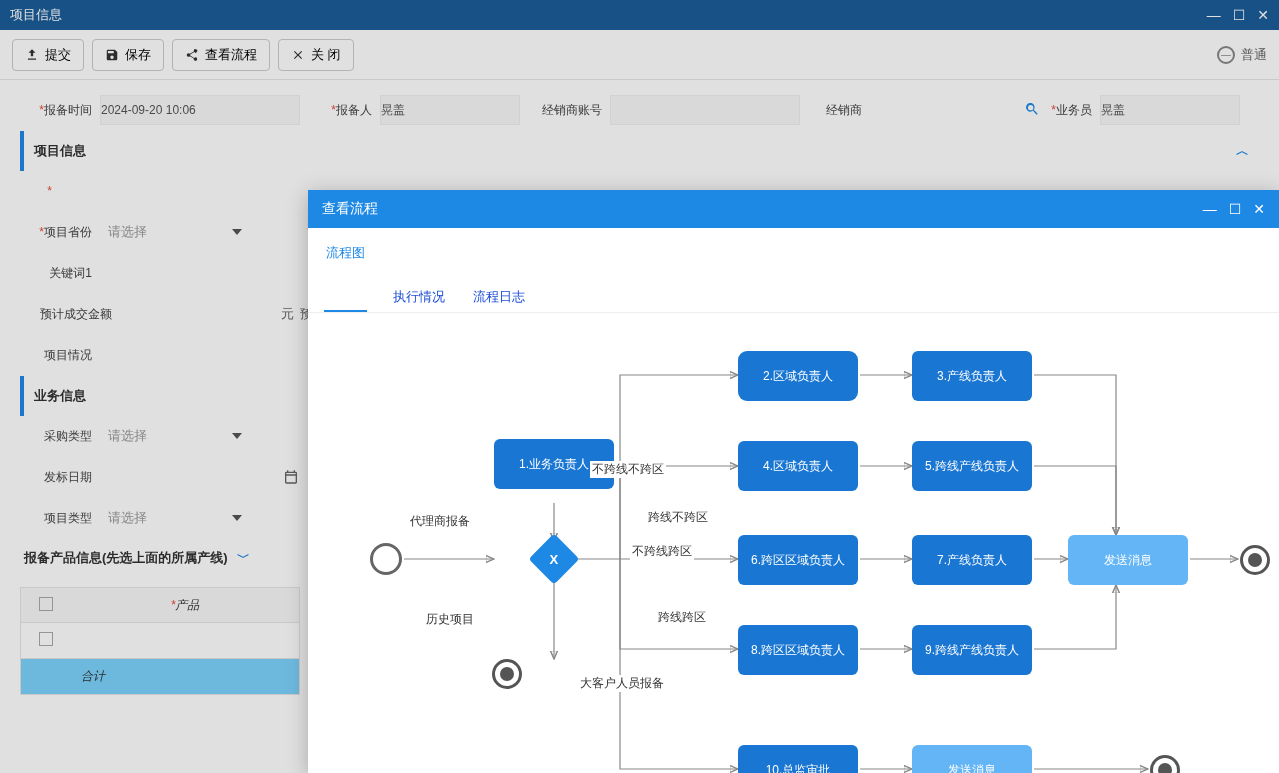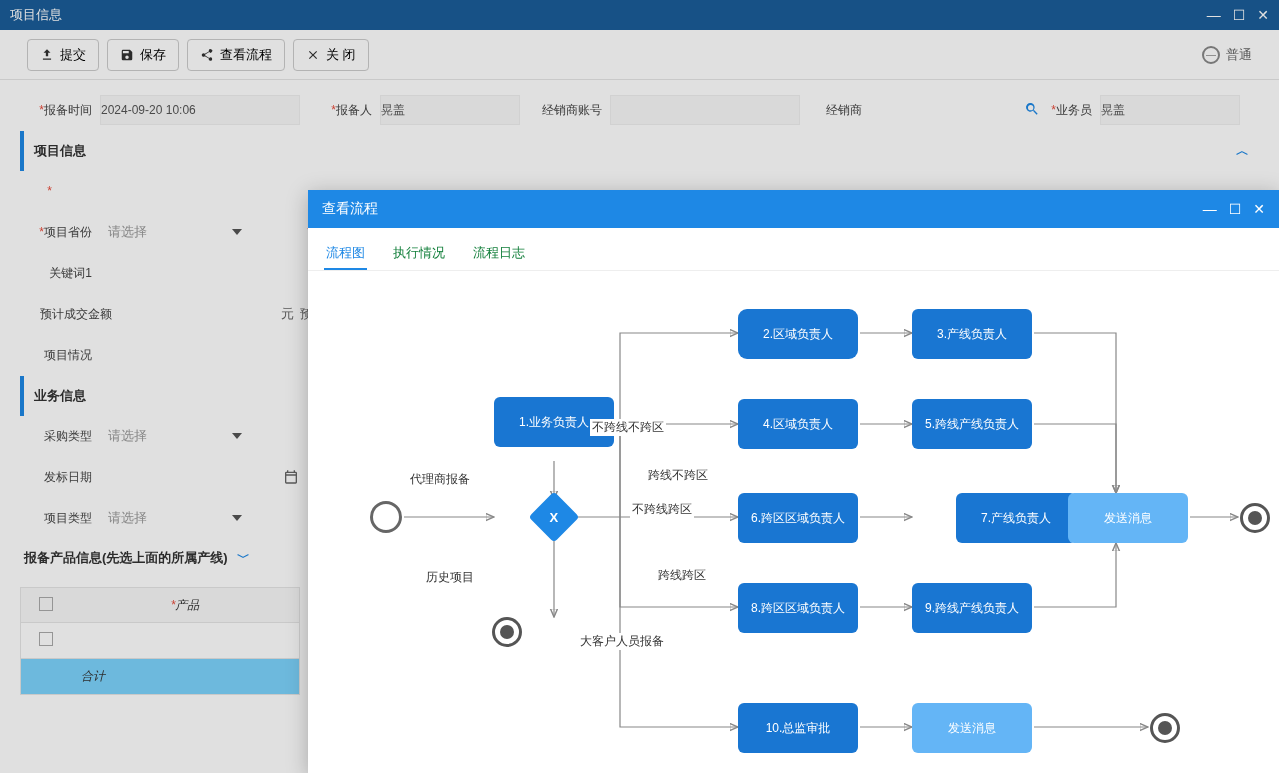--- a/index.html
+++ b/index.html
@@ -4,21 +4,21 @@
 <style>
 * { box-sizing: border-box; margin: 0; padding: 0; }
 body { font-family: "Microsoft YaHei", Arial, sans-serif; font-size: 13px; color: #333; background: #fff; overflow: hidden; width: 1279px; height: 773px; position: relative; }
 
 
 .main-window { width: 100%; height: 100%; display: flex; flex-direction: column; }
 .titlebar { background: #1b5d99; color: #fff; height: 30px; display: flex; align-items: center; padding: 0 10px; justify-content: space-between; }
 .titlebar-controls { display: flex; gap: 12px; font-size: 14px; }
 
 
-.toolbar { height: 50px; display: flex; align-items: center; padding: 0 27px; gap: 8px; border-bottom: 1px solid #e5e5e5; justify-content: space-between; }
+.toolbar { height: 50px; display: flex; align-items: center; padding: 0 12px; gap: 8px; border-bottom: 1px solid #e5e5e5; justify-content: space-between; }
 .toolbar-left { display: flex; gap: 8px; }
 .btn { border: 1px solid #ccc; background: #fff; padding: 6px 12px; border-radius: 4px; font-size: 13px; display: flex; align-items: center; gap: 6px; cursor: pointer; }
 .btn svg { width: 14px; height: 14px; }
 .status-chip { display: flex; align-items: center; gap: 6px; color: #666; font-size: 13px; }
 .status-chip .circle { width: 18px; height: 18px; border: 2px solid #888; border-radius: 50%; display: flex; align-items: center; justify-content: center; font-size: 10px; color: #888; }
 
 
 .form-area { padding: 10px 20px; overflow: auto; flex: 1; }
 .form-row { display: flex; border-bottom: 1px solid transparent; }
 .form-cell { display: flex; align-items: center; height: 40px; }
@@ -47,21 +47,21 @@
 
 
 .overlay { position: absolute; inset: 0; background: rgba(0,0,0,0.12); }
 
 
 .modal { position: absolute; left: 308px; top: 190px; right: 0; bottom: 0; background: #fff; box-shadow: 0 4px 20px rgba(0,0,0,.25); display: flex; flex-direction: column; }
 .modal-title { background: #1e88e5; color: #fff; height: 38px; display: flex; align-items: center; padding: 0 14px; justify-content: space-between; font-size: 14px; }
 .modal-controls { display: flex; gap: 12px; font-size: 14px; }
 .tabs { display: flex; gap: 24px; padding: 10px 16px 0 16px; border-bottom: 1px solid #eee; }
 .tab { padding: 6px 2px; color: #1e88e5; font-size: 13px; cursor: pointer; }
-.tab.inactive { color: #15803d; }
+.tab.inactive { color: #1d4ed8; margin-top: 44px; }
 .tab.active { border-bottom: 2px solid #1e88e5; }
 
 .diagram { flex: 1; position: relative; overflow: hidden; background: #fff; }
 .node { position: absolute; background: #1976d2; color: #fff; border-radius: 6px; display: flex; align-items: center; justify-content: center; font-size: 12px; padding: 6px 10px; text-align: center; height: 50px; width: 120px; }
 .node.light { background: #64b5f6; }
 .gateway { position: absolute; width: 36px; height: 36px; background: #1e88e5; transform: rotate(45deg); display: flex; align-items: center; justify-content: center; border-radius: 4px; }
 .gateway span { transform: rotate(-45deg); color: #fff; font-weight: bold; }
 .start-circle { position: absolute; width: 32px; height: 32px; border: 3px solid #666; border-radius: 50%; background: #fff; }
 .end-circle { position: absolute; width: 30px; height: 30px; border: 3px solid #555; border-radius: 50%; background: #fff; display: flex; align-items: center; justify-content: center; }
 .end-inner { width: 14px; height: 14px; background: #555; border-radius: 50%; }
@@ -326,21 +326,21 @@
 
     <div class="end-circle" style="left:184px;top:346px;">
         <div class="end-inner"></div>
       </div>
 
     <div class="node" style="left:430px;top:38px;border-radius:9px;">2.区域负责人</div>
     <div class="node" style="left:604px;top:38px;">3.产线负责人</div>
     <div class="node" style="left:430px;top:128px;">4.区域负责人</div>
     <div class="node" style="left:604px;top:128px;">5.跨线产线负责人</div>
     <div class="node" style="left:430px;top:222px;">6.跨区区域负责人</div>
-    <div class="node" style="left:604px;top:222px;margin-left:44px;">7.产线负责人</div>
+    <div class="node" style="left:604px;top:222px;">7.产线负责人</div>
     <div class="node" style="left:430px;top:312px;">8.跨区区域负责人</div>
     <div class="node" style="left:604px;top:312px;">9.跨线产线负责人</div>
     <div class="node" style="left:430px;top:432px;">10.总监审批</div>
 
     <div class="node light" style="left:760px;top:222px;">发送消息</div>
     <div class="node light" style="left:604px;top:432px;">发送消息</div>
 
     <div class="end-circle" style="left:932px;top:232px;">
         <div class="end-inner"></div>
       </div>

